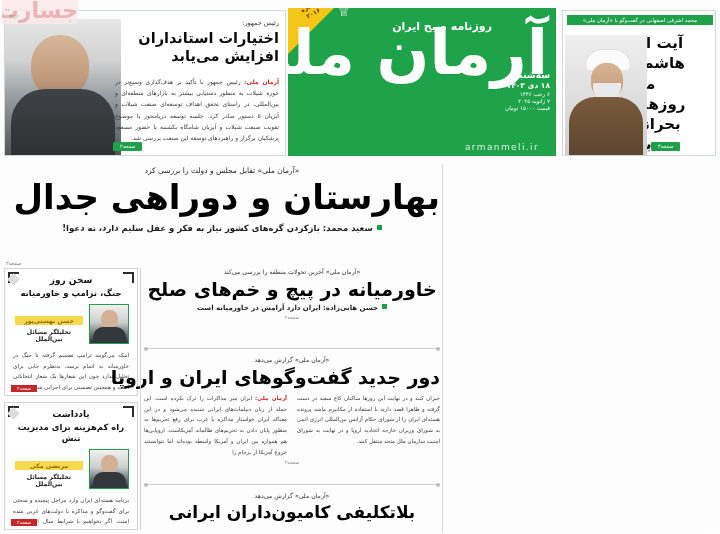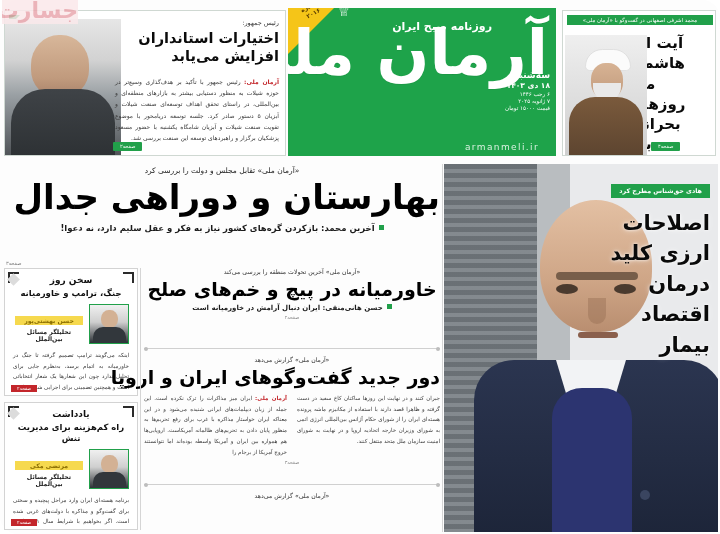--- a/index.html
+++ b/index.html
@@ -660,21 +660,21 @@
         <div class="beard"></div>
         <div class="robe"></div>
       </div>
       <span class="pagebadge tr-badge">صفحه۴</span>
     </div>
   </div>
 
   <div class="mainhead">
     <div class="mh-kicker">«آرمان ملی» تقابل مجلس و دولت را بررسی کرد</div>
     <div class="mh-title">بهارستان و دوراهی جدال و عقلانیت</div>
-    <div class="mh-sub"><span class="sq"></span><span>آخرین محمد: بازکردن گره‌های کشور نیاز به فکر و عقل سلیم دارد، نه دعوا!</span></div>
+    <div class="mh-sub"><span class="sq"></span><span>سعید محمد: بازکردن گره‌های کشور نیاز به فکر و عقل سلیم دارد، نه دعوا!</span></div>
     <div class="mh-badge">صفحه۳</div>
   </div>
 
   <div class="sidebar">
 
     <div class="side-box two">
       <div class="sb-corner-l"></div>
       <div class="sb-corner-r"></div>
       <div class="sb-diamond"></div>
       <div class="sb-label">یادداشت</div>
@@ -702,56 +702,40 @@
       <div class="sb-text">اینکه می‌گویند ترامپ تصمیم گرفته تا جنگ در خاورمیانه به اتمام برسد، به‌نظرم جایی برای تحلیل ندارد چون این شعارها یک شعار انتخاباتی است و همچنین تضمینی برای اجرایی شدن ندارد.</div>
       <span class="sb-badge">صفحه۲</span>
     </div>
   </div>
 
   <div class="middle">
 
     <div class="story" style="top:0">
       <div class="st-kicker">«آرمان ملی» آخرین تحولات منطقه را بررسی می‌کند</div>
       <div class="st-title">خاورمیانه در پیچ و خم‌های صلح</div>
-      <div class="st-sub"><span class="sq"></span><span>حسن هانی‌منفی: ایران دنبال آرامش در خاورمیانه است</span></div>
+      <div class="st-sub"><span class="sq"></span><span>حسن هانی‌زاده: ایران دارد آرامش در خاورمیانه است</span></div>
       <div class="st-page">صفحه۲</div>
     </div>
 
     <div class="mid-sep" style="top:80px"></div>
 
     <div class="story" style="top:88px">
       <div class="st-kicker">«آرمان ملی» گزارش می‌دهد</div>
       <div class="st-title">دور جدید گفت‌وگوهای ایران و اروپا</div>
       <div class="cols">
         <div class="col"><span class="lead">آرمان ملی:</span> <span>ایران میز مذاکرات را ترک نکرده است. این جمله از زبان دیپلمات‌های ایرانی شنیده می‌شود و در این معناکه ایران خواستار مذاکره با غرب برای رفع تحریم‌ها به منظور پایان دادن به تحریم‌های ظالمانه آمریکاست. اروپایی‌ها هم همواره بین ایران و آمریکا واسطه بوده‌اند اما نتوانستند خروج آمریکا از برجام را</span></div>
         <div class="col">جبران کنند و در نهایت این روزها ساکنان کاخ سفید در دست گرفته و ظاهرا قصد دارند با استفاده از مکانیزم ماشه پرونده هسته‌ای ایران را از شورای حکام آژانس بین‌المللی انرژی اتمی به شورای وزیران خارجه اتحادیه اروپا و در نهایت به شورای امنیت سازمان ملل متحد منتقل کنند.</div>
       </div>
       <div class="st-page">صفحه۳</div>
     </div>
 
     <div class="mid-sep" style="top:216px"></div>
 
     <div class="story" style="top:224px">
       <div class="st-kicker">«آرمان ملی» گزارش می‌دهد</div>
+      <div class="st-title sm">بلاتکلیفی کامیون‌داران ایرانی</div>
     </div>
   </div>
 
-  <div class="rightcol">
-    <div class="rc-photo">
-      <div class="blinds"></div>
-      <div class="head"></div>
-      <div class="brow"></div>
-      <div class="eyeL"></div>
-      <div class="eyeR"></div>
-      <div class="nose"></div>
-      <div class="mouth"></div>
-      <div class="body"></div>
-      <div class="shirt"></div>
-      <div class="sweater"></div>
-      <div class="btn"></div>
-    </div>
-    <div class="rc-kicker">هادی حق‌شناس مطرح کرد</div>
-    <div class="rc-title">اصلاحات ارزی کلید درمان اقتصاد بیمار</div>
-  </div>
 
   <div class="vline" style="left:140px; top:268px; height:262px;"></div>
   <div class="vline" style="left:442px; top:164px; height:368px;"></div>
 </div>
 
 </body></html>

